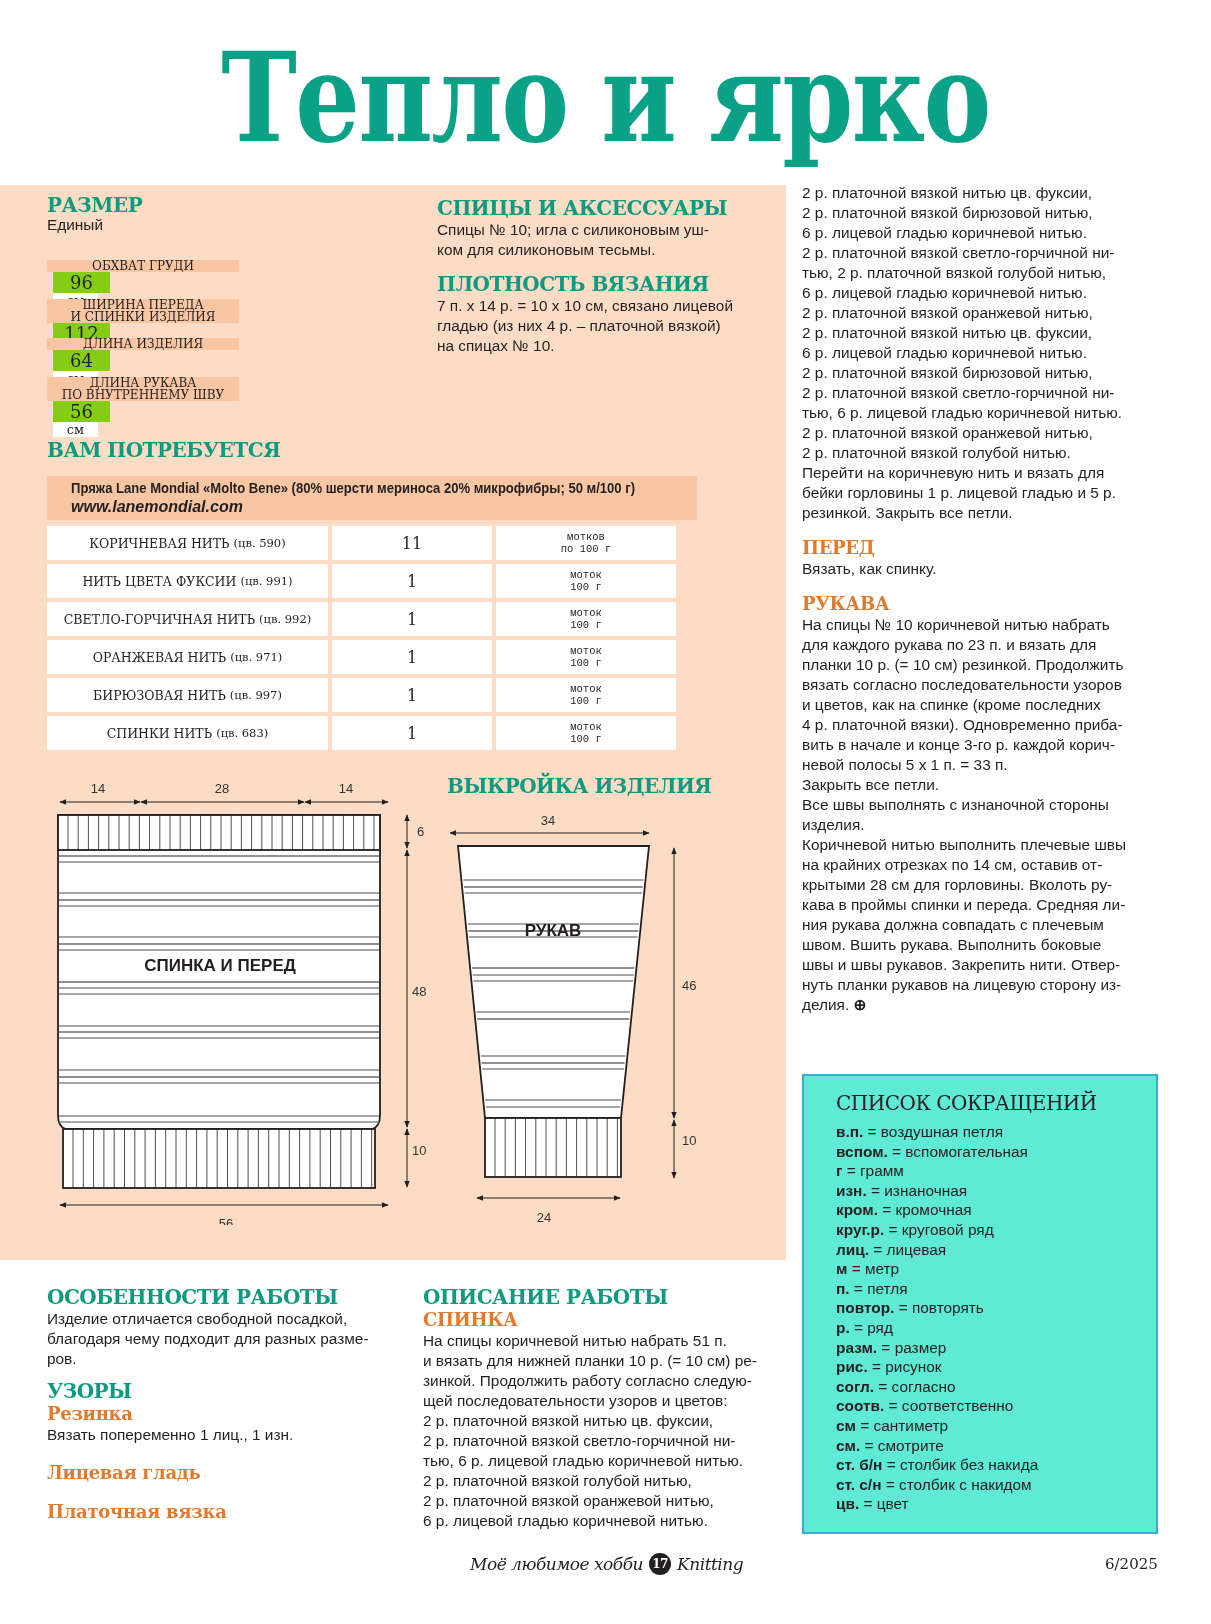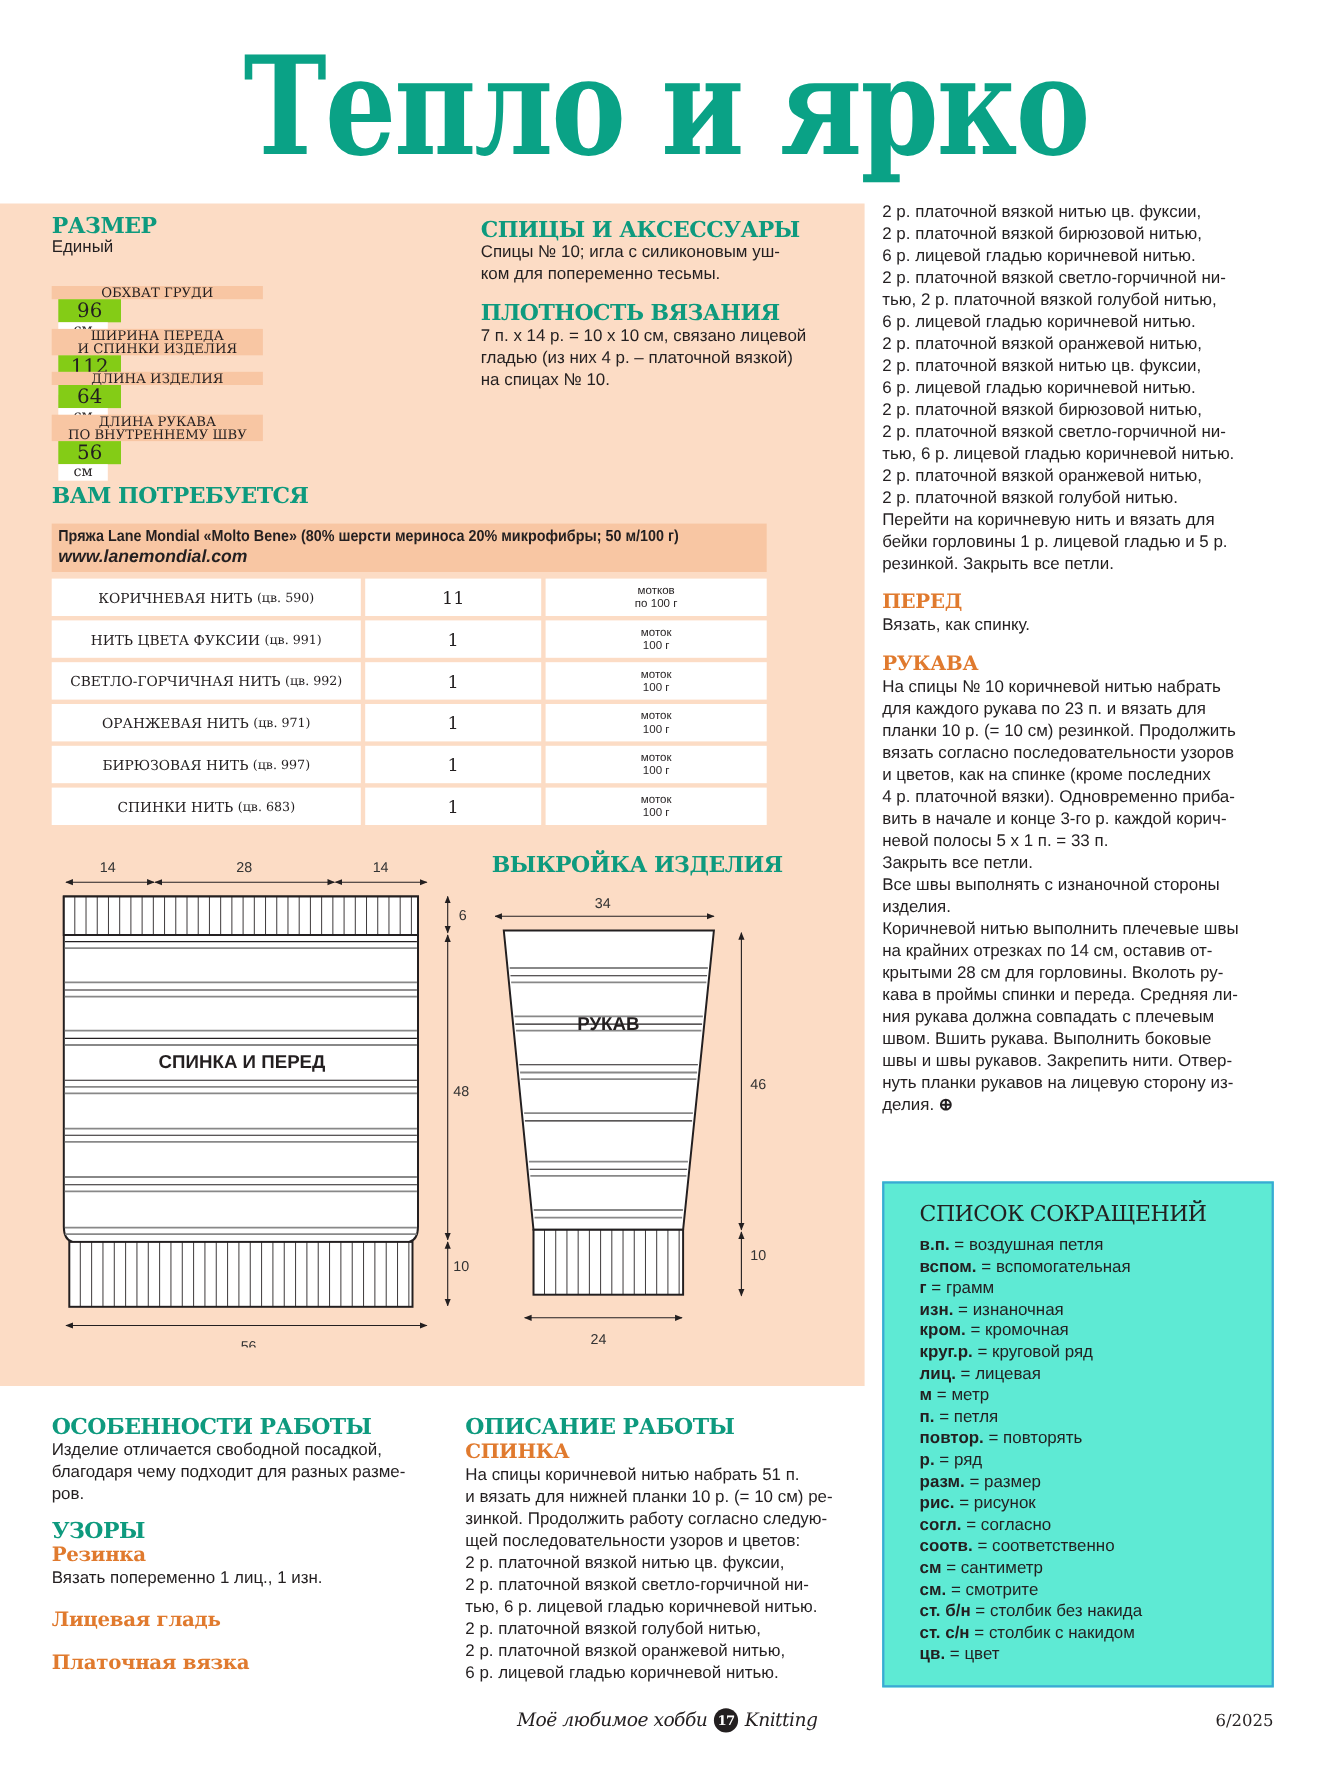--- a/index.html
+++ b/index.html
@@ -25,32 +25,32 @@
   .size-table { position: absolute; left: 47px; top: 260px; }
   .size-row { display: flex; margin-bottom: 4px; height: 35px; flex-direction: column; }
   .size-label { width: 192px; background: #f8c6a3; display: flex; align-items: center; justify-content: center; text-align: center;
     font-family: "DejaVu Serif", serif; font-size: 12px; line-height: 12px; color: #231f20; text-transform: uppercase; }
   .size-val { width: 57px; margin-left: 6px; background: #84cc16; display: flex; align-items: center; justify-content: center;
     font-family: "DejaVu Serif", serif; font-size: 18px; }
   .size-unit { width: 45px; margin-left: 6px; background: #fff; display: flex; align-items: center; justify-content: center;
     font-family: "DejaVu Serif", serif; font-size: 13px; }
 
   
-  .yarn-head { position: absolute; left: 47px; top: 476px; width: 650px; height: 44px; background: #f8c6a3; padding: 3px 6px; }
+  .yarn-head { position: absolute; left: 47px; top: 476px; width: 650px; height: 44px; background: #f8c6a3; padding: 3px 24px; }
   .yarn-head .l1 { font-family: "Liberation Sans Narrow", "Liberation Sans", sans-serif; font-weight: bold; font-size: 14.5px; line-height: 18px; transform: scaleX(0.9); transform-origin: left; white-space: nowrap; }
   .yarn-head .l2 { font-weight: bold; font-style: italic; font-size: 16px; line-height: 19px; }
   .yarn-table { position: absolute; left: 47px; top: 526px; width: 650px; }
   .yarn-row { display: flex; height: 34px; margin-bottom: 4px; }
   .yarn-name { width: 281px; background: #fff; display: flex; align-items: center; justify-content: center;
     font-family: "DejaVu Serif", serif; font-size: 12.5px; white-space: nowrap; }
   .yarn-name .code { font-size: 11.5px; margin-left: 4px; }
   .yarn-qty { width: 160px; margin-left: 4px; background: #fff; display: flex; align-items: center; justify-content: center;
     font-family: "DejaVu Serif", serif; font-size: 16px; }
-  .yarn-unit { width: 201px; margin-left: 4px; background: #fff; display: flex; flex-direction: column; align-items: center; justify-content: center;
-    font-family: Liberation Sans, sans-serif; font-size: 10.5px; line-height: 12px; }
+  .yarn-unit { width: 180px; margin-left: 4px; background: #fff; display: flex; flex-direction: column; align-items: center; justify-content: center;
+    font-family: Liberation Mono, monospace; font-size: 10.5px; line-height: 12px; }
 
   
   .diagram { position: absolute; }
   .dim-label { font-size: 13px; fill: #333; font-family: "Liberation Sans", sans-serif; }
   .piece-label { font-size: 17px; font-weight: bold; fill: #231f20; font-family: "Liberation Sans", sans-serif; }
 
   
   .right-col { position: absolute; left: 802px; width: 360px; }
 
   
@@ -106,21 +106,21 @@
         </div>
       </div>
     <div class="size-val">56</div>
     <div class="size-unit">см</div>
   </div>
 </div>
 
 <div class="abs" style="left:437px; top:196px; width:330px;">
   <div class="h-green">СПИЦЫ И АКСЕССУАРЫ</div>
   <div class="body-text">Спицы № 10; игла с силиконовым уш-</div>
-  <div class="body-text">ком для попеременно тесьмы.</div>
+  <div class="body-text">ком для силиконовым тесьмы.</div>
   <div class="h-green" style="margin-top:12px;">ПЛОТНОСТЬ ВЯЗАНИЯ</div>
   <div class="body-text">7 п. х 14 р. = 10 х 10 см, связано лицевой</div>
   <div class="body-text">гладью (из них 4 р. – платочной вязкой)</div>
   <div class="body-text">на спицах № 10.</div>
 </div>
 
 <div class="abs h-green" style="left:47px; top:438px;">ВАМ ПОТРЕБУЕТСЯ</div>
 <div class="yarn-head">
   <div class="l1">Пряжа Lane Mondial «Molto Bene» (80% шерсти мериноса 20% микрофибры; 50 м/100 г)</div>
   <div class="l2">www.lanemondial.com</div>

